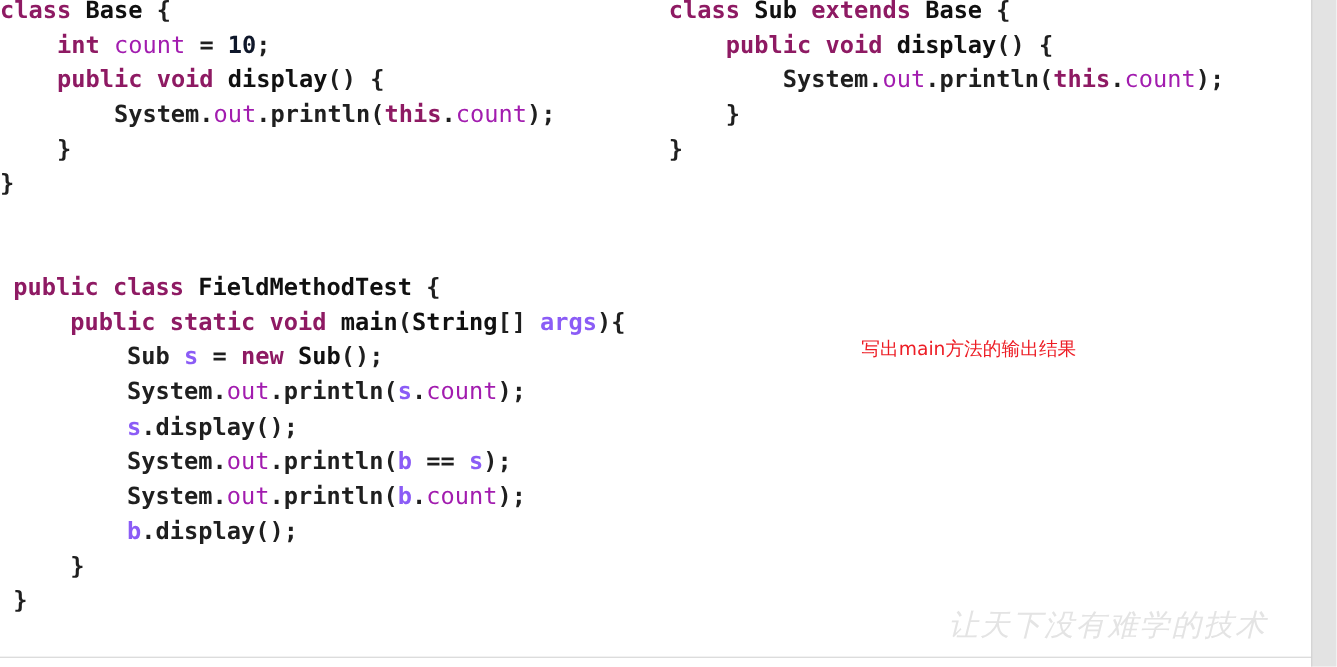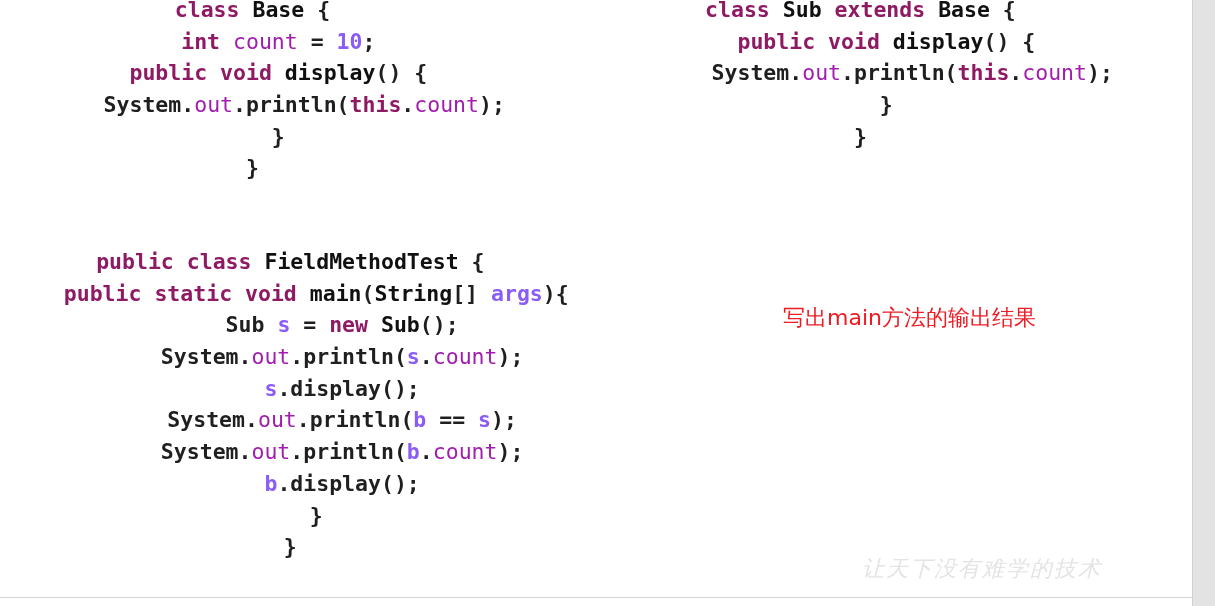--- a/index.html
+++ b/index.html
@@ -13,21 +13,20 @@
     overflow: hidden;
     position: relative;
     font-family: "DejaVu Sans Mono", "Liberation Mono", monospace;
   }
 
   
   #slide-canvas {
     position: absolute;
     inset: 0;
     background: #ffffff;
-    text-align: center;
   }
   #right-gutter {
     position: absolute;
     top: 0;
     right: 0;
     width: 22px;
     height: 606px;
     background: #e3e3e3;
     border-left: 1px solid #d0d0d0;
   }
@@ -55,42 +54,42 @@
   #block-main    { left: 12px;  top: 246px; }
 
   .code-line { display: block; height: 31.7px; }
 
   
   .tok-kw   { color: #8E1A63; font-weight: bold; }   
   .tok-id   { color: #101010; font-weight: bold; }   
   .tok-plain{ color: #1f1f1f; font-weight: bold; } 
   .tok-field{ color: #a21caf; font-weight: normal; }   
   .tok-var  { color: #8b5cf6; font-weight: bold; } 
-  .tok-num  { color: #8b5cf6; font-weight: bold; margin-top: 34px; }   
+  .tok-num  { color: #0f172a; font-weight: bold; margin-top: 34px; }   
   .tok-punc { color: #1f1f1f; font-weight: bold; }
 
   
   #annotation {
     position: absolute;
     left: 783px;
     top: 304px;
     font-family: "DejaVu Sans", "Liberation Sans", sans-serif;
-    font-size: 22px;
+    font-size: 17px;
     line-height: 28px;
     color: #ED1C24;
     white-space: nowrap;
   }
 
   
   #watermark {
     position: absolute;
     left: 862px;
     top: 552px;
     font-family: "DejaVu Serif", "Liberation Serif", serif;
-    font-size: 22px;
+    font-size: 27px;
     line-height: 34px;
     color: #e4e4e4;
     white-space: nowrap;
     font-style: italic;
     letter-spacing: 2px;
     user-select: none;
   }
 </style>
 </head>
 <body>

